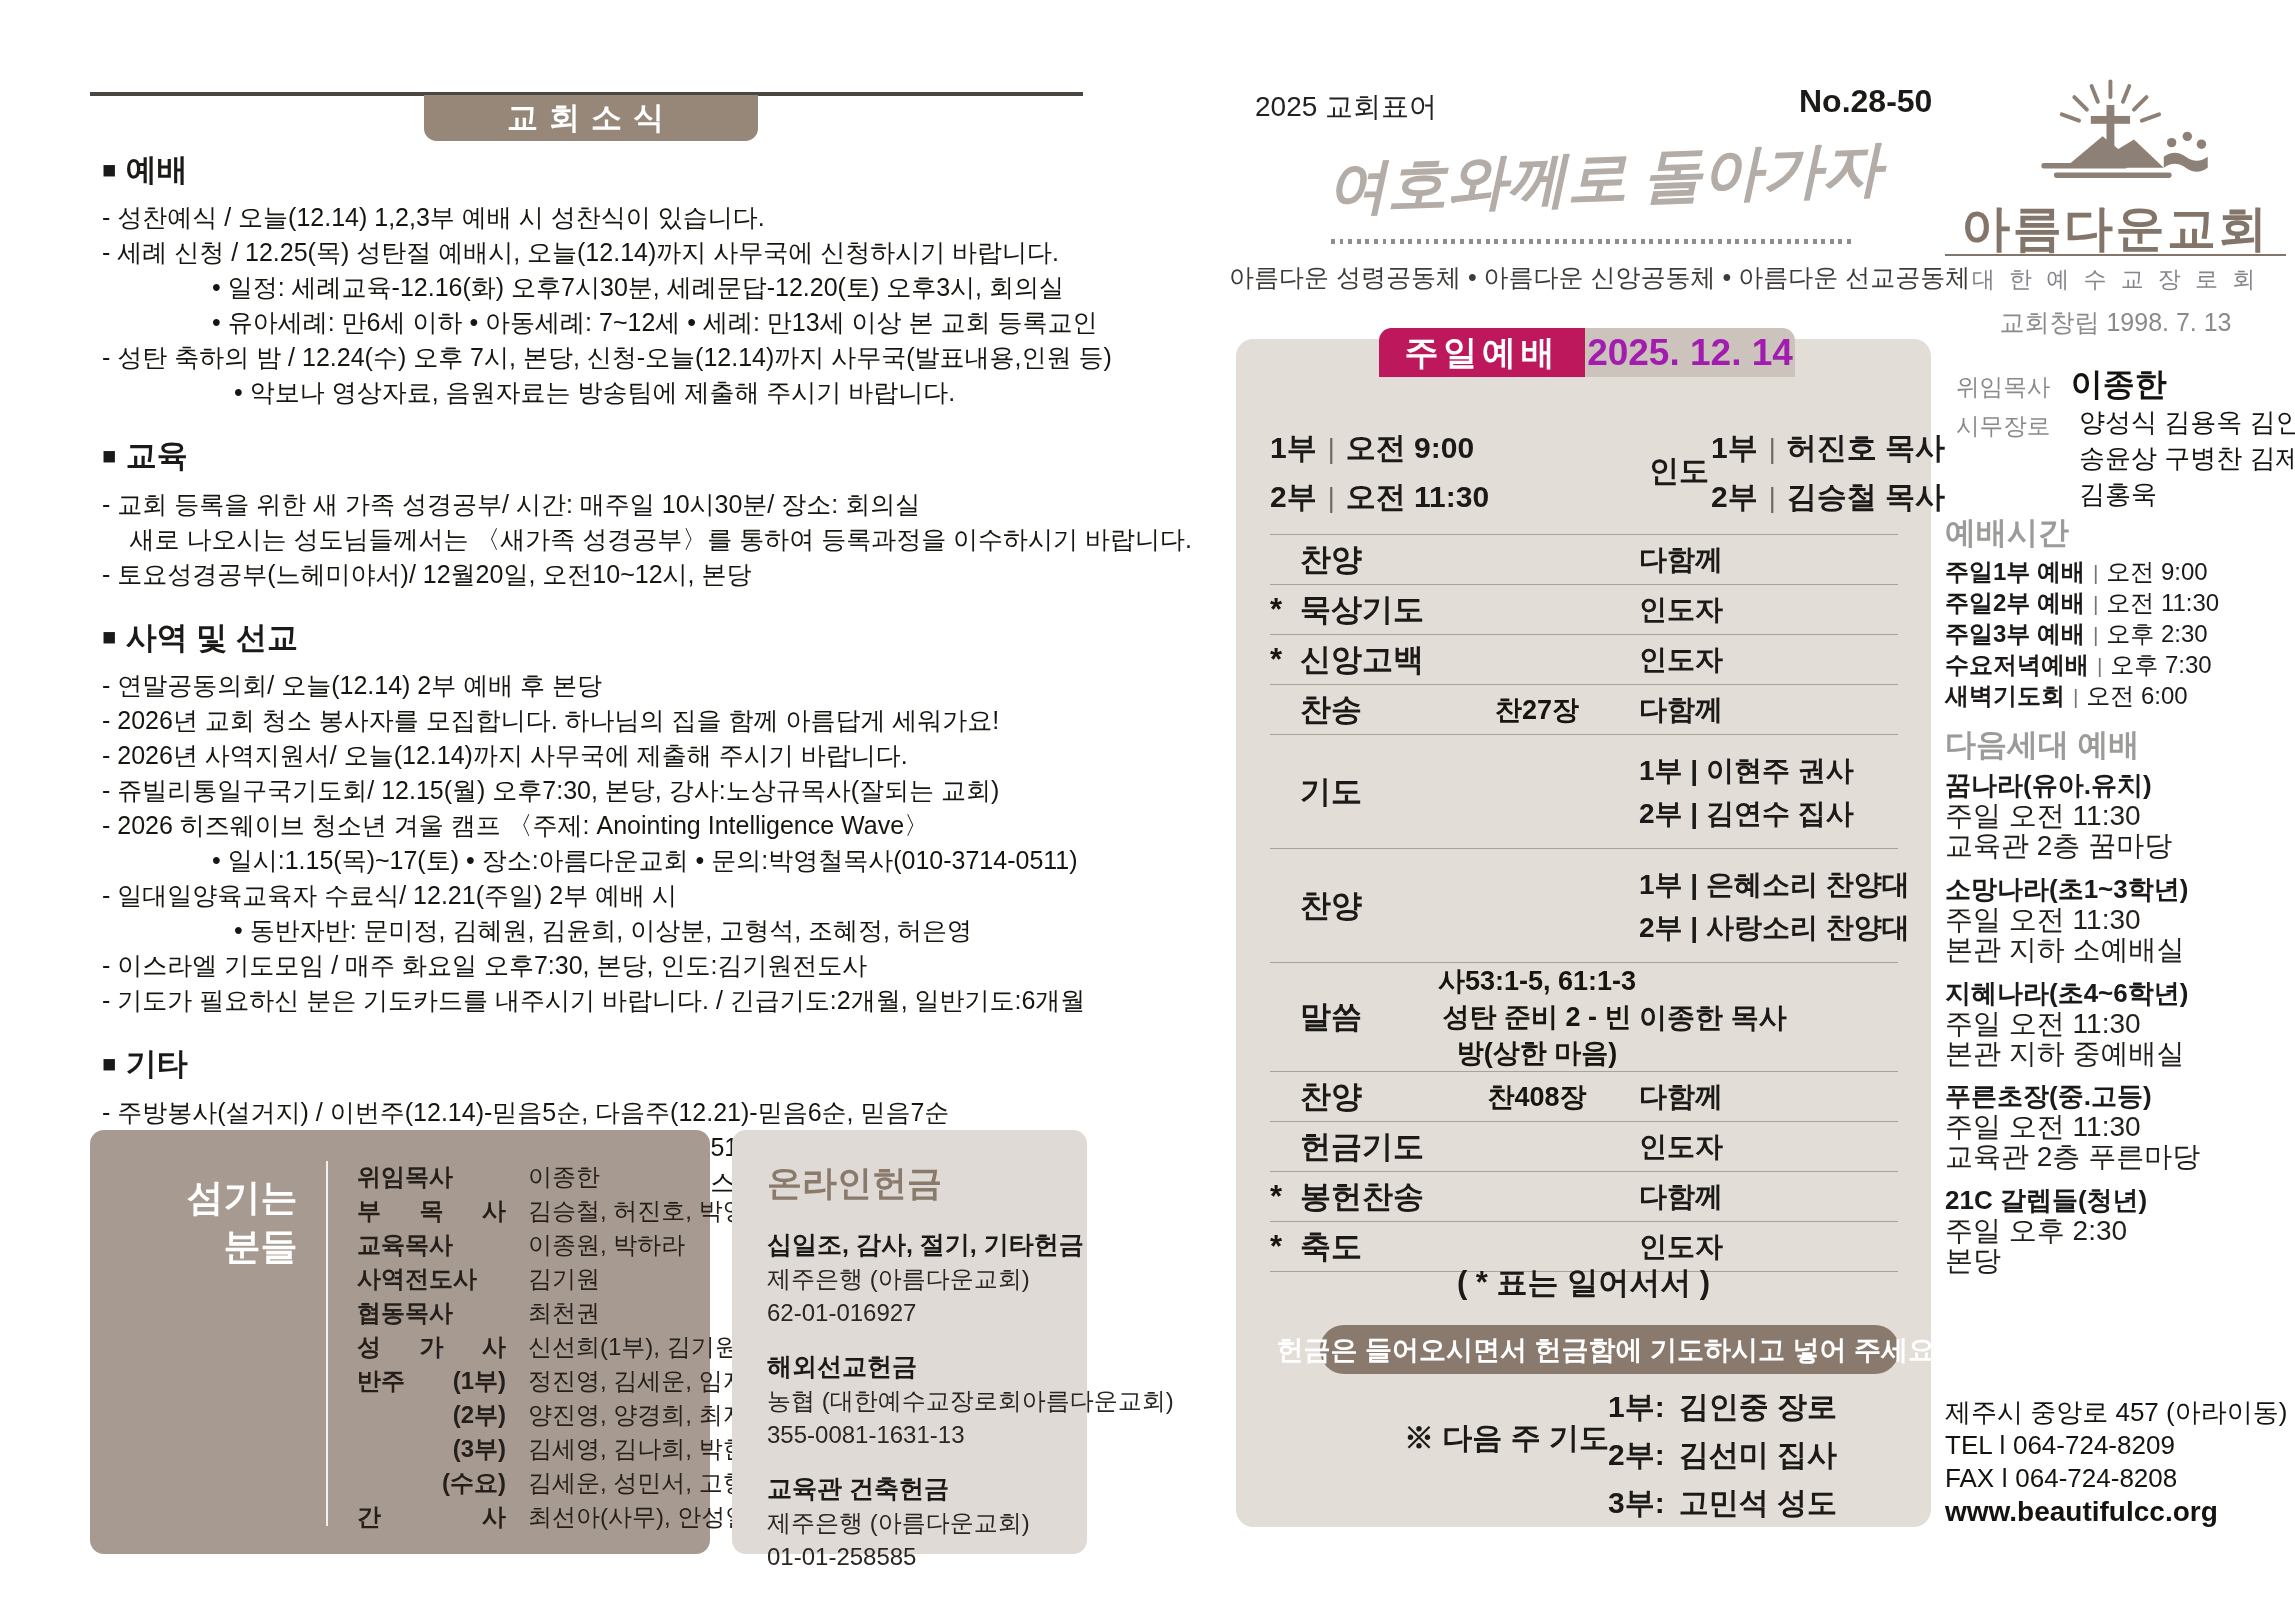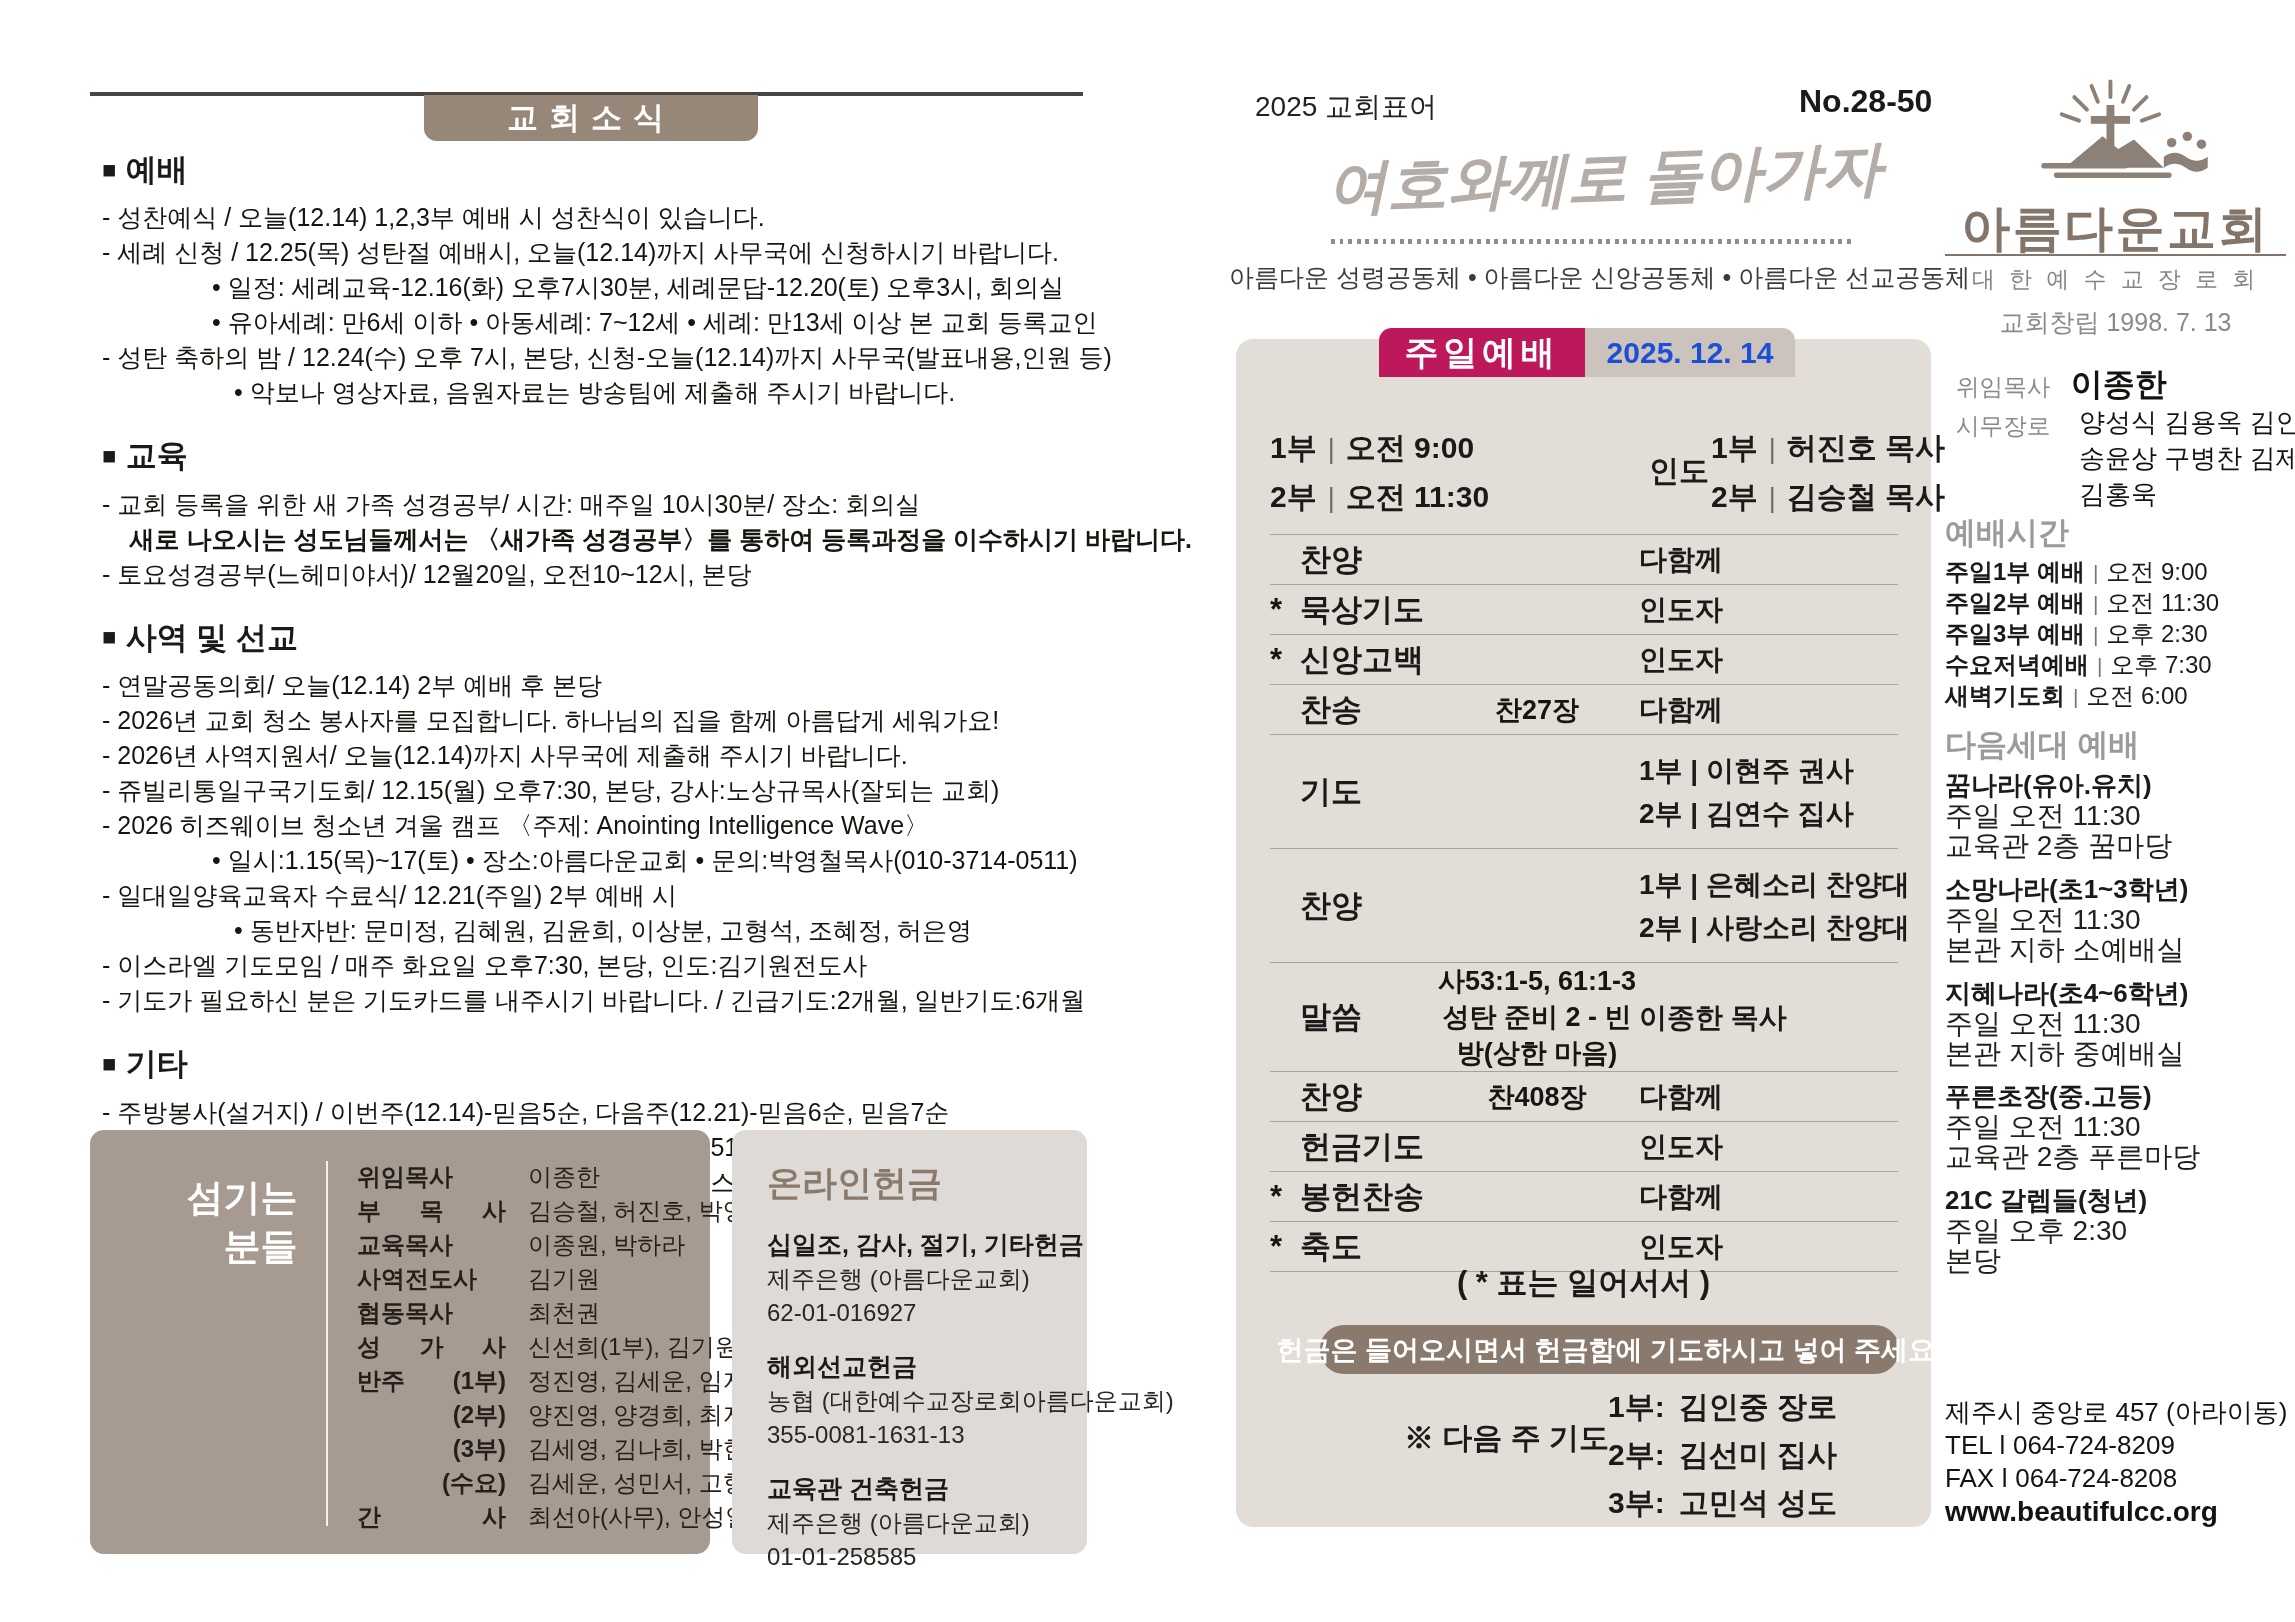--- a/index.html
+++ b/index.html
@@ -11,21 +11,21 @@
   
   #top-rule{left:90px;top:92px;width:993px;height:3.9px;background:#4a4642;}
   #news-tab{left:424px;top:95px;width:334px;height:46px;background:#968779;color:#fff;
             border-radius:0 0 12.6px 12.6px;font-size:31px;font-weight:bold;letter-spacing:11px;
             display:flex;align-items:center;justify-content:center;}
   #news-body{left:102px;top:149px;width:985px;}
   .sec-title{font-size:31px;font-weight:bold;margin:25px 0 9.4px 0;white-space:nowrap;}
   .sec-title:first-child{margin-top:0;}
   .sec-marker{font-size:23.6px;margin-right:9.4px;vertical-align:2.4px;}
   .bline{font-size:25px;line-height:35px;white-space:nowrap;color:#17150f;}
-  .ind1{padding-left:27.5px;font-weight:bold;}.ind2{padding-left:55px;}.ind3{padding-left:110px;}.ind4{padding-left:132px;}
+  .ind1{padding-left:27.5px;}.ind2{padding-left:55px;}.ind3{padding-left:110px;}.ind4{padding-left:132px;}
 
   
   #serving-box{left:90px;top:1130px;width:620px;height:424px;background:#a79a90;border-radius:14px;}
   #serving-title{position:absolute;left:19.6px;top:43px;width:188px;text-align:right;color:#fff;
                  font-size:37px;font-weight:bold;line-height:49px;}
   #serving-divider{position:absolute;left:236px;top:31px;width:2.4px;height:365px;background:rgba(255,255,255,.85);}
   #serving-rows{position:absolute;left:267px;top:30px;}
   .srow{font-size:24px;line-height:34px;white-space:nowrap;color:#241f1a;}
   .srole{display:inline-block;width:149px;font-weight:bold;text-align:justify;text-align-last:justify;margin-right:22px;}
   .srow.rt .srole{text-align:right;text-align-last:right;}
@@ -44,22 +44,22 @@
   #slogan{left:1327px;top:140px;width:455px;text-align:center;font-size:60px;font-weight:bold;
           color:#b3aca7;font-family:"Liberation Serif",serif;font-style:italic;transform:rotate(-2deg);
           white-space:nowrap;}
   #dotline{left:1331px;top:239px;width:522px;height:4.7px;
            background:repeating-linear-gradient(90deg,#8d8d8b 0 3.9px,transparent 3.9px 8.6px);}
   #communities{left:1229px;top:261px;width:710px;text-align:center;font-size:25px;color:#3d3a37;white-space:nowrap;}
 
   #svc-panel{left:1236px;top:339px;width:695px;height:1188px;background:#e3ddd8;border-radius:17.3px;}
   #svc-tab{left:1379px;top:328px;width:206px;height:49px;background:#be185d;color:#fff;border-radius:12.6px 0 0 0;
            font-size:34px;font-weight:bold;letter-spacing:4.7px;display:flex;align-items:center;justify-content:center;}
-  #svc-date{left:1585px;top:328px;width:210px;height:49px;background:#cbc3bc;color:#1d4ed8;border-radius:0 12.6px 0 0;
-            font-size:30px;font-weight:bold;display:flex;align-items:center;justify-content:center;}
+  #svc-date{left:1585px;top:328px;width:210px;height:49px;background:#cbc3bc;color:#a21caf;border-radius:0 12.6px 0 0;
+            font-size:37px;font-weight:bold;display:flex;align-items:center;justify-content:center;}
   #svc-times{left:1270px;top:424px;font-size:30px;line-height:48px;white-space:nowrap;}
   .pipe{font-weight:300;color:#6d6a66;margin:0 11px;font-size:27px;}
   #lead-label{left:1649px;top:451px;font-size:30px;font-weight:bold;}
   #svc-leaders{left:1711px;top:424px;font-size:30px;line-height:48px;white-space:nowrap;}
 
   #order{left:1270px;top:534px;width:628px;border-bottom:1.6px solid #a9a29b;}
   .order-row{display:flex;align-items:center;border-top:1.6px solid #a9a29b;min-height:49px;}
   .order-row.tall{min-height:113px;}
   .order-row.mid{min-height:83px;}
   .ostar{width:30px;font-size:31px;font-weight:bold;color:#17150f;}

